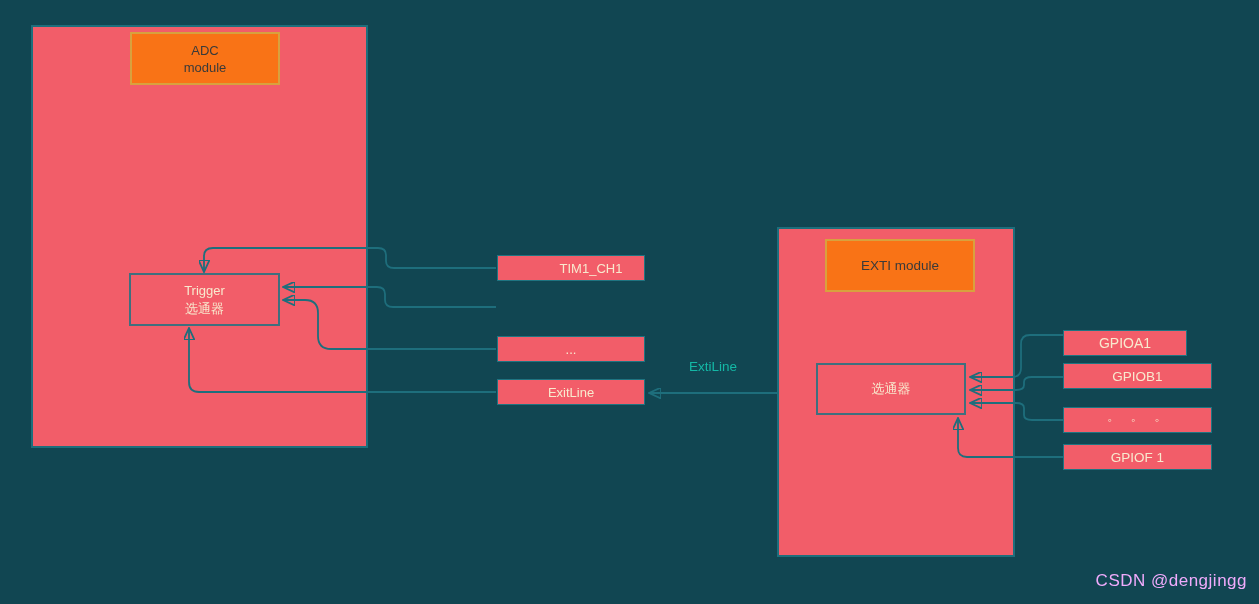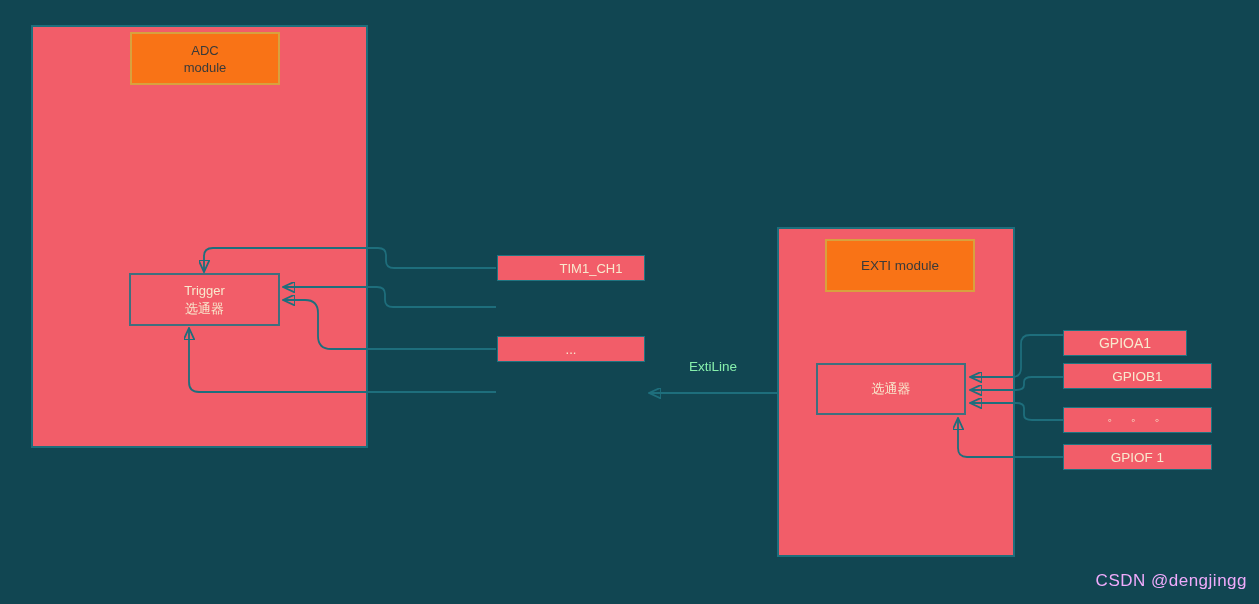--- a/index.html
+++ b/index.html
@@ -30,21 +30,21 @@
   }
   .small-box{
     background:#f25d69;
     border:1.5px solid #1f7481;
     color:#f8e9ce;
     font-size:13px;
     display:flex;align-items:center;justify-content:center;
     text-align:center;
   }
   .flow-label{
-    color:#86efac;font-size:13.5px;text-align:center;
+    color:#14b8a6;font-size:13.5px;text-align:center;
   }
   .watermark{
     color:#f0abfc;font-size:17px;letter-spacing:0.5px;white-space:nowrap;
   }
   svg.wires{position:absolute;left:0;top:0;pointer-events:none;}
   svg.wires path{fill:none;stroke:#1e6e7c;stroke-width:1.8px;}
 </style>
 </head>
 <body>
 
@@ -88,20 +88,23 @@
   <div class="abs inner-box" style="left:816px;top:363px;width:150px;height:52px;">
     <span>选通器</span>
   </div>
 
   <div class="abs small-box" style="left:497px;top:255px;width:148px;height:26px;padding-left:40px;">
     <span>TIM1_CH1</span>
   </div>
   <div class="abs small-box" style="left:497px;top:336px;width:148px;height:26px;">
     <span>...</span>
   </div>
+  <div class="abs small-box" style="left:497px;top:379px;width:148px;height:26px;">
+    <span>ExitLine</span>
+  </div>
 
   <div class="abs flow-label" style="left:653px;top:359px;width:120px;">
     <span>ExtiLine</span>
   </div>
 
   <div class="abs small-box" style="left:1063px;top:322px;width:124px;height:26px;font-size:14px;margin-top:8px;">
     <span>GPIOA1</span>
   </div>
   <div class="abs small-box" style="left:1063px;top:363px;width:149px;height:26px;font-size:13.5px;">
     <span>GPIOB1</span>

